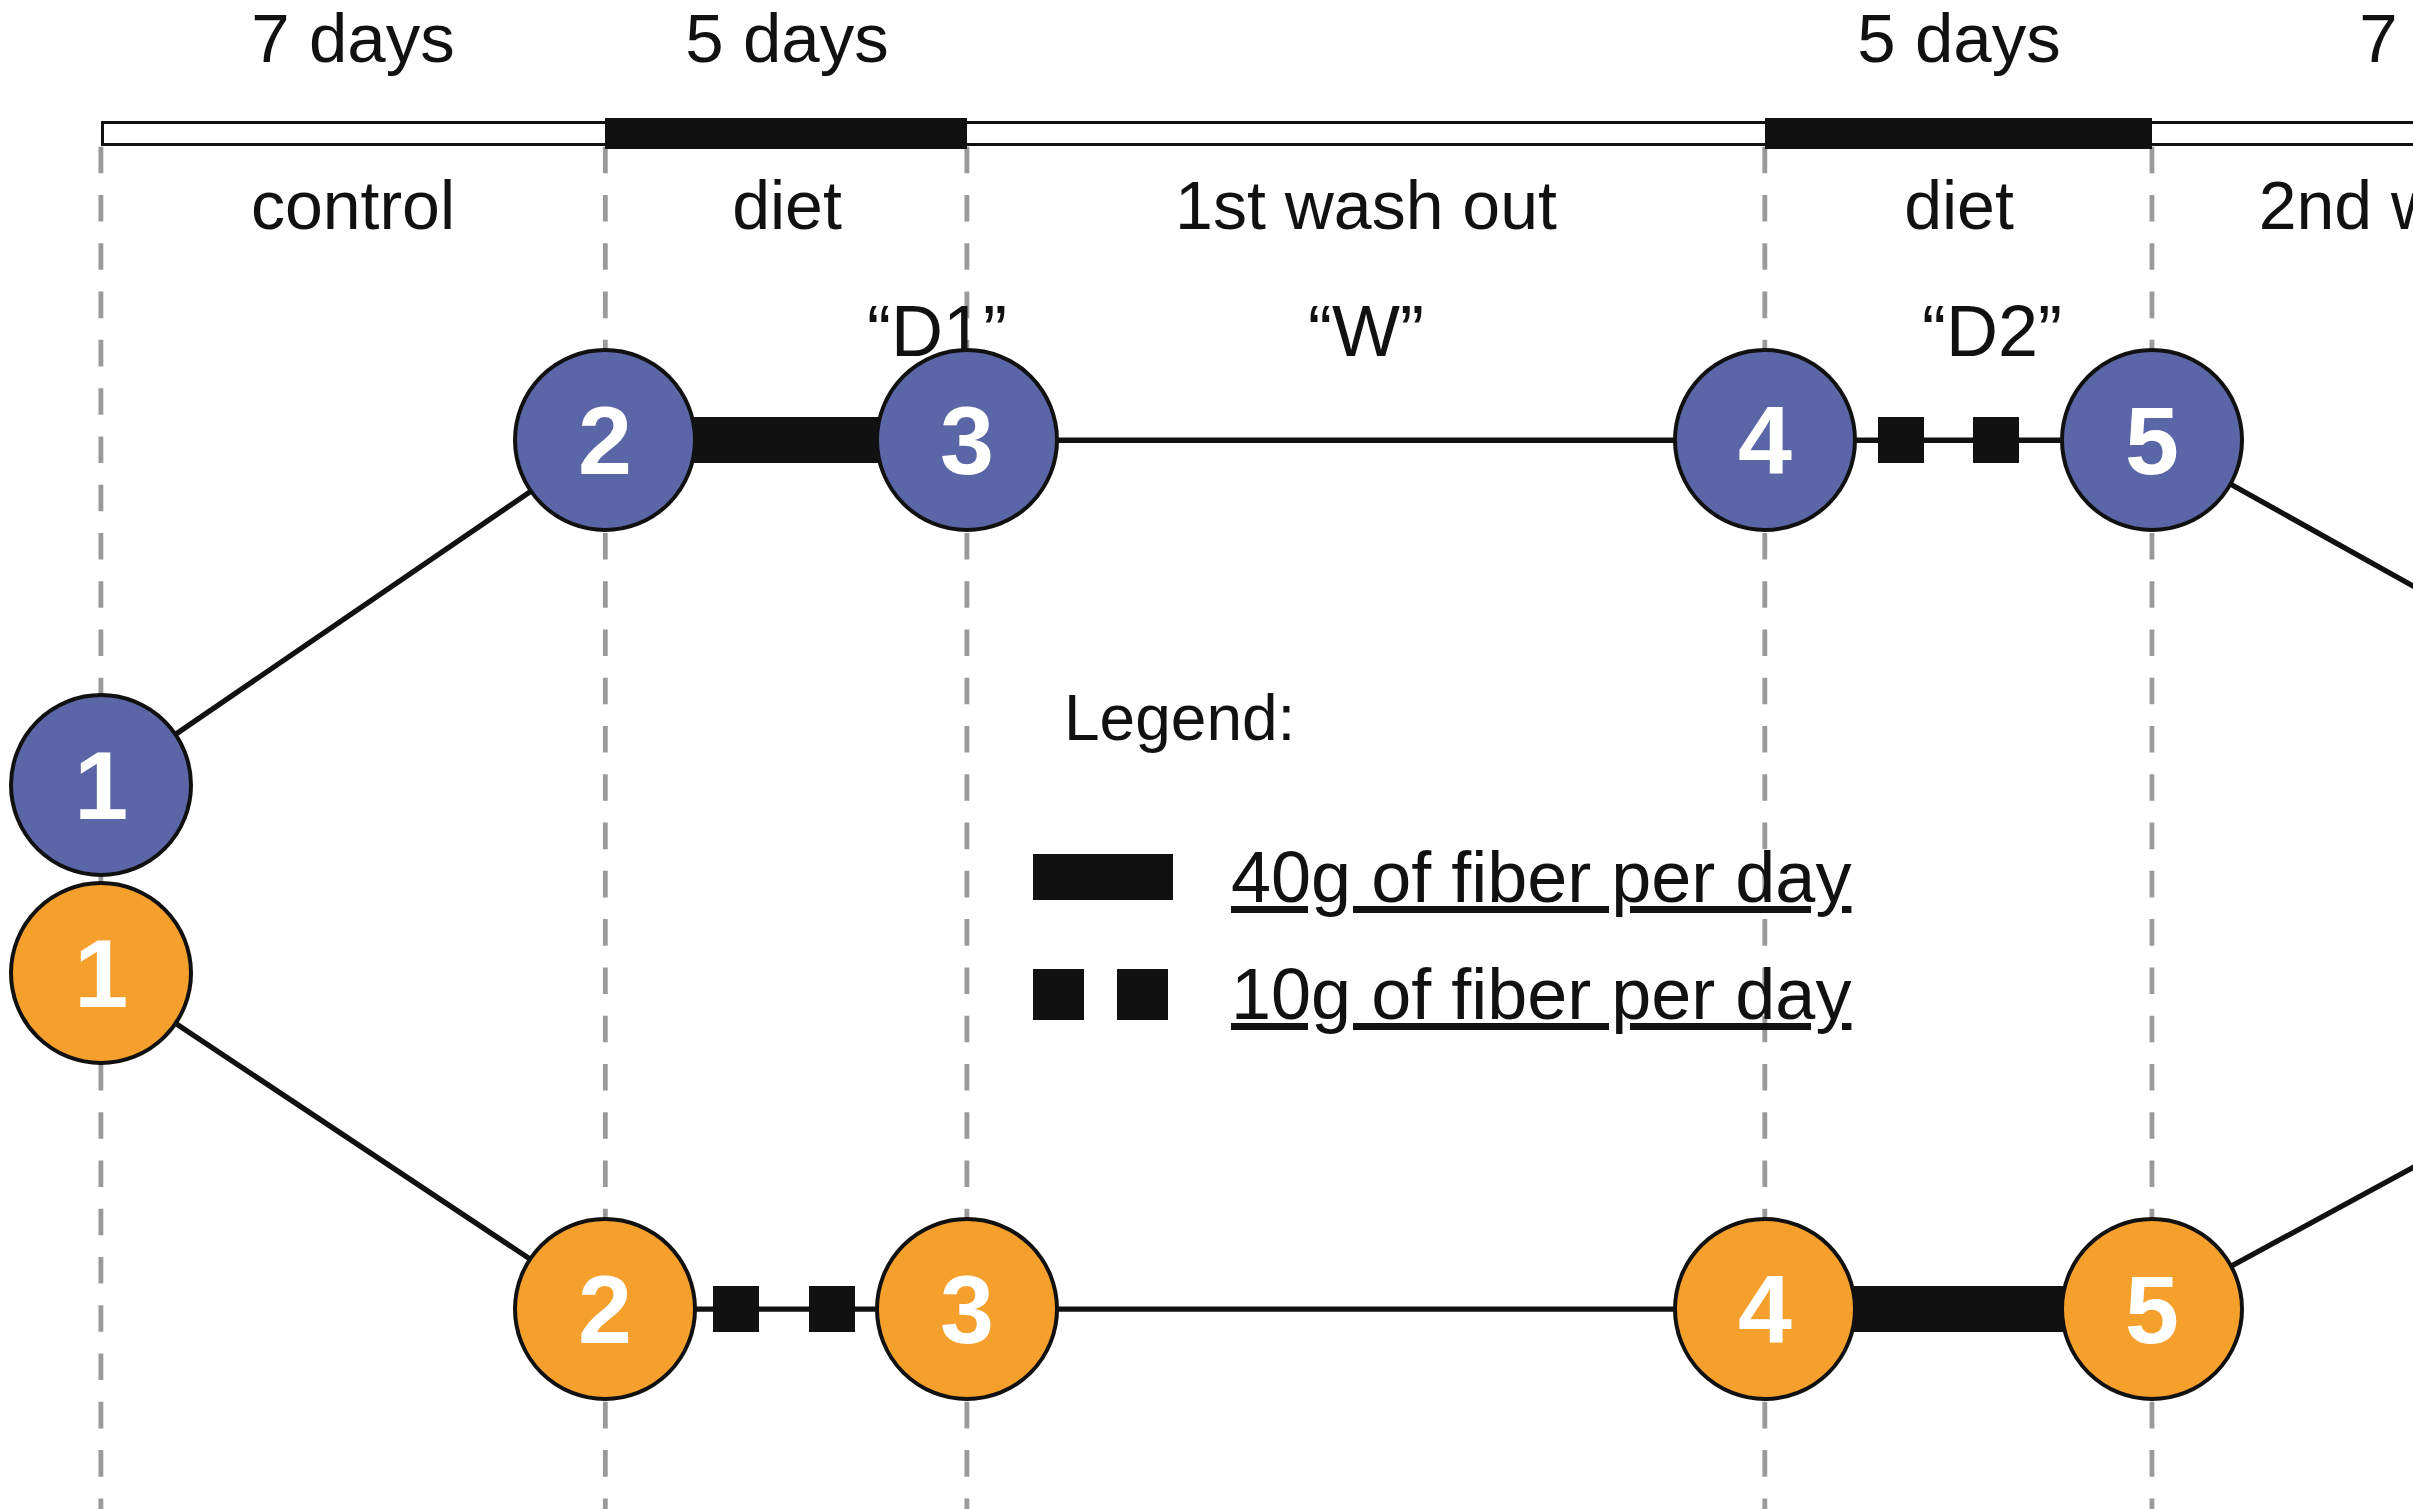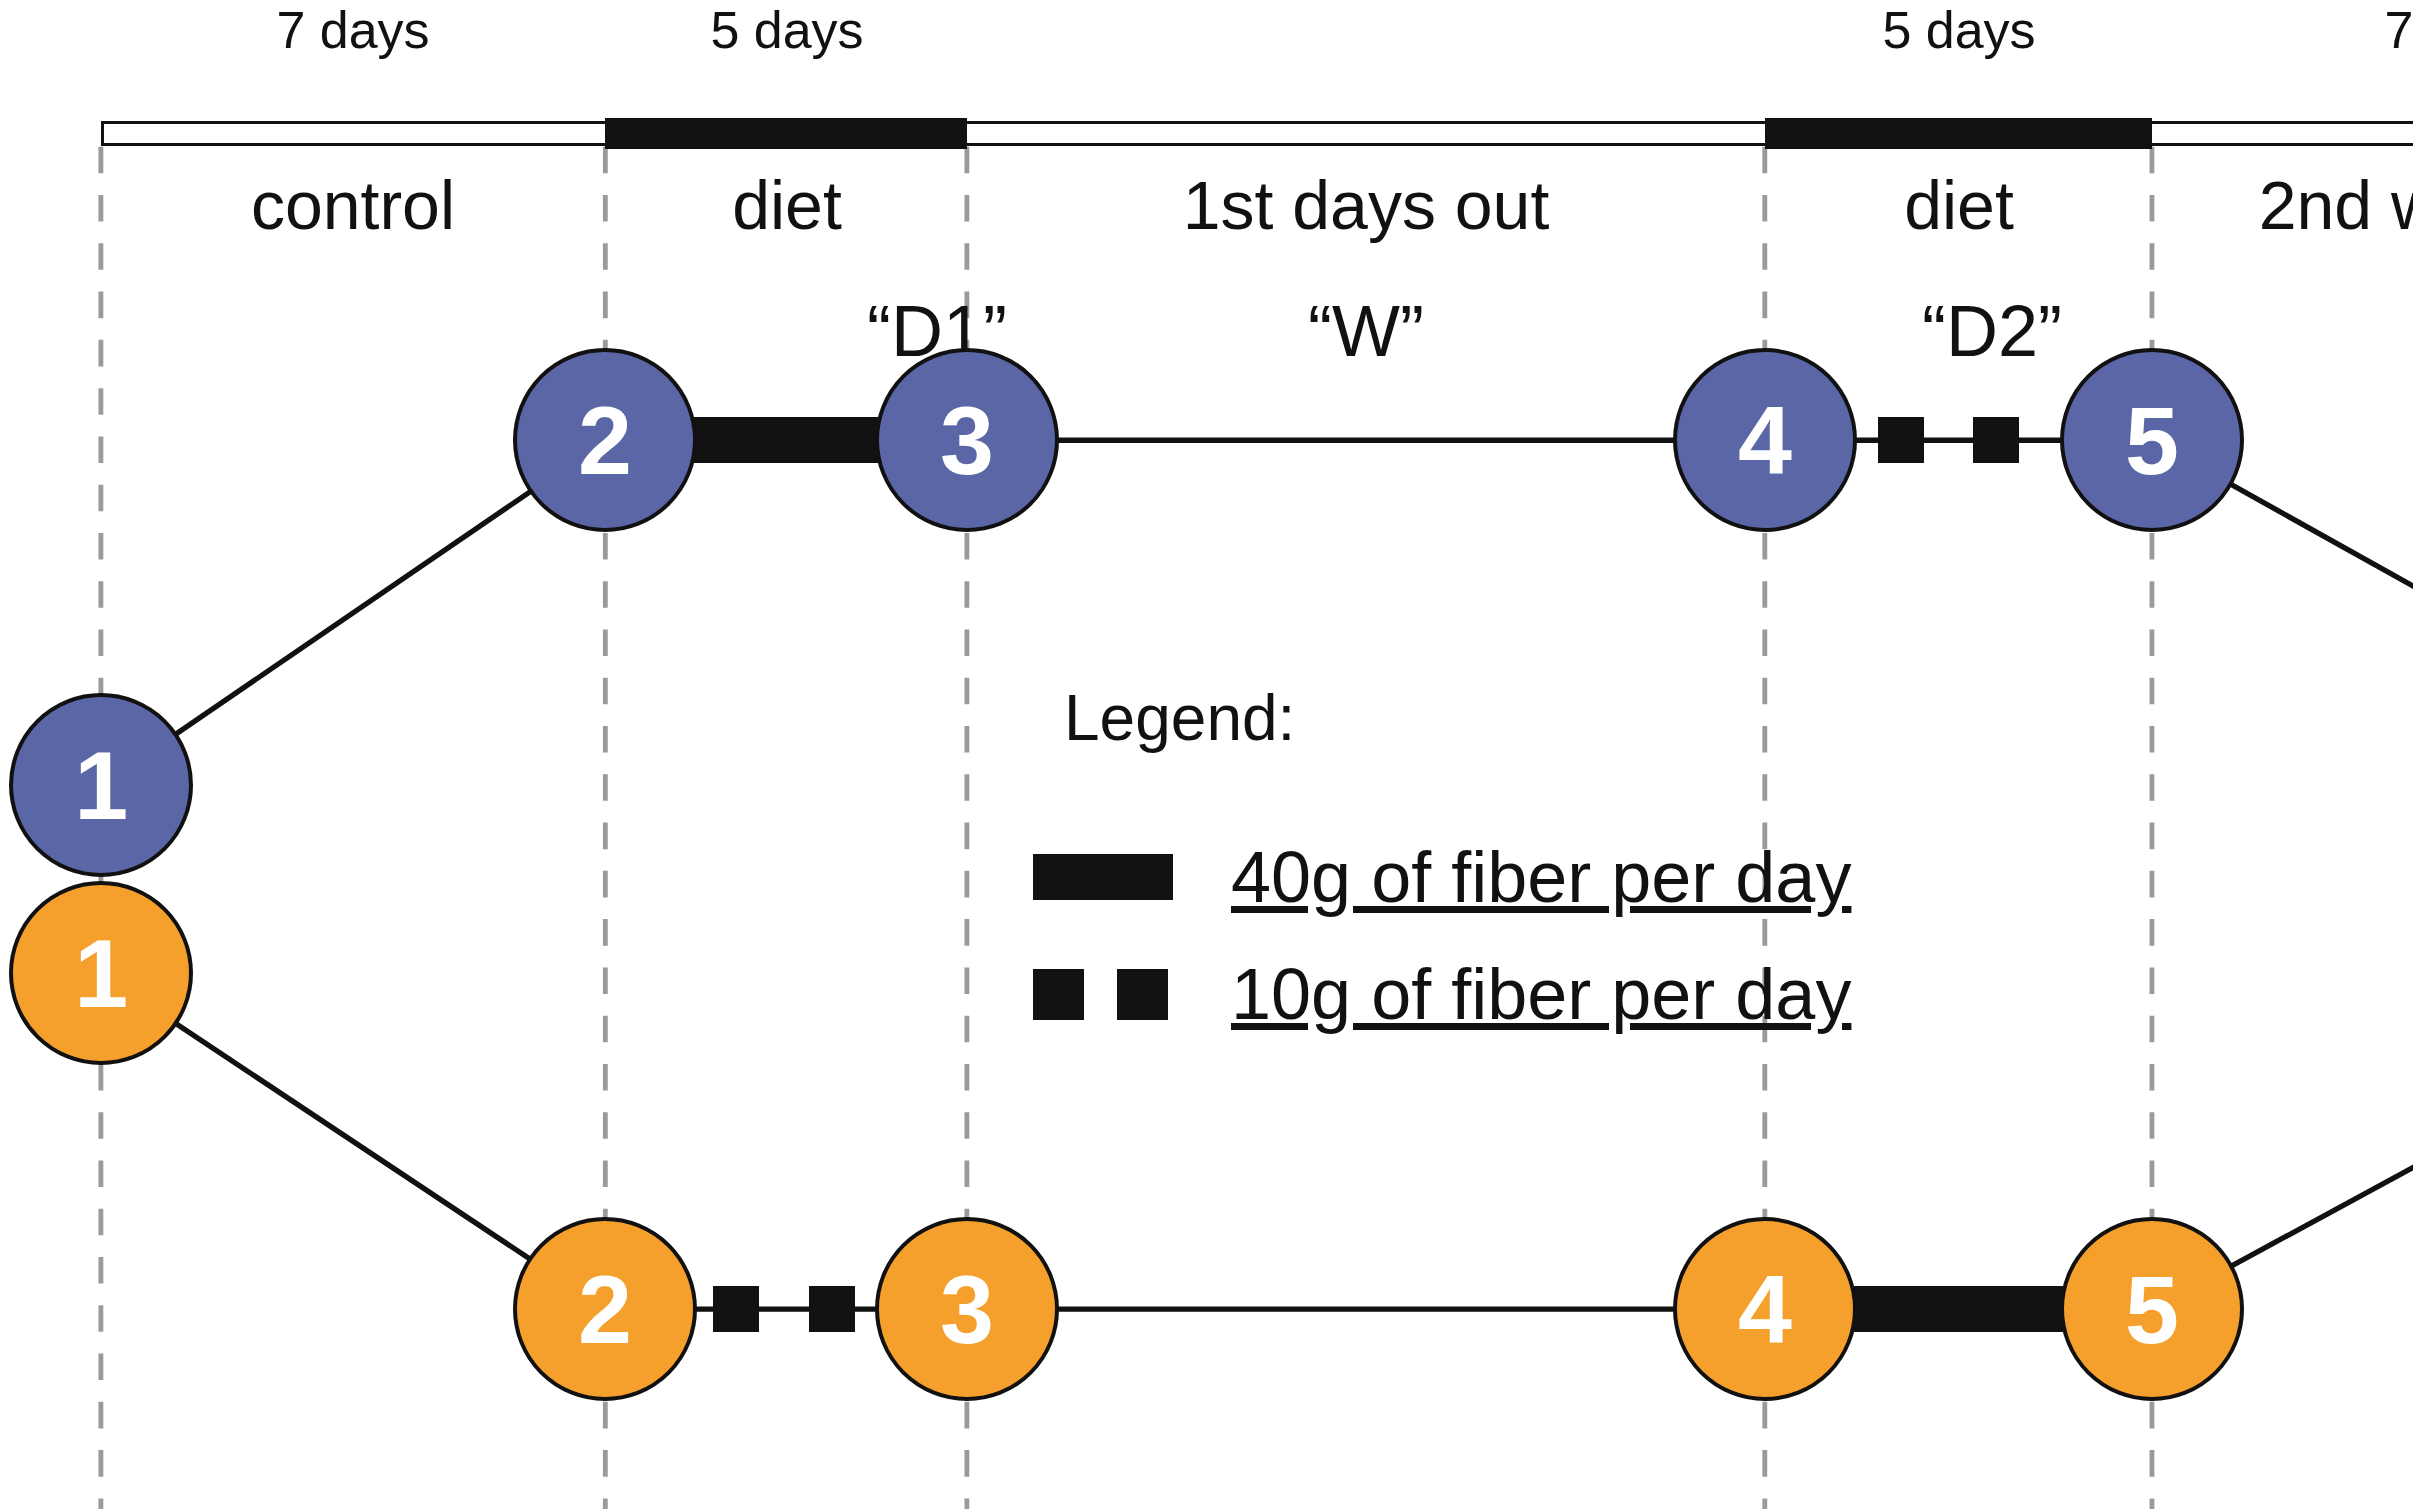--- a/index.html
+++ b/index.html
@@ -17,21 +17,21 @@
   .bar-frame {
     position:absolute; left:101px; top:121px; width:2671px; height:25px;
     background:#ffffff; border:3.9px solid var(--ink,#111); box-sizing:border-box; z-index:2;
   }
   .bar-seg { position:absolute; top:118px; height:31px; background:var(--ink,#111); z-index:3; }
   .seg-d1 { left:605px; width:362px; }
   .seg-d2 { left:1765px; width:387px; }
 
   
   .lbl { position:absolute; line-height:1; white-space:nowrap; text-align:center; z-index:4; }
-  .duration { font-size:52px; top:3.9px;   width:628px; }
+  .duration { font-size:69px; top:3.9px;   width:628px; }
   .phase    { font-size:68px; top:171px; width:628px; }
   .code     { font-size:72px; top:295px; width:386px;  }
   .cx-731  { left:39px; }   .cx-1629 { left:473px; }  .cx-2830 { left:1052px; }
   .cx-4057 { left:1645px; } .cx-5098 { left:2147px; }
   .ccx-1629 { left:621px;text-align:right; } .ccx-2830 { left:1173px; } .ccx-4057 { left:1799px; }
 
   
   .node {
     position:absolute; width:184px; height:184px; border-radius:50%;
     border:4.8px solid var(--ink,#111); box-sizing:border-box;
@@ -81,21 +81,21 @@
   <div class="bar-seg seg-d1"></div>
   <div class="bar-seg seg-d2"></div>
 
   <div class="lbl duration cx-731">7 days</div>
   <div class="lbl duration cx-1629">5 days</div>
   <div class="lbl duration cx-4057">5 days</div>
   <div class="lbl duration cx-5098">7 days</div>
 
   <div class="lbl phase cx-731">control</div>
   <div class="lbl phase cx-1629">diet</div>
-  <div class="lbl phase cx-2830">1st days out</div>
+  <div class="lbl phase cx-2830">1st wash out</div>
   <div class="lbl phase cx-4057">diet</div>
   <div class="lbl phase cx-5098">2nd wash out</div>
 
   <div class="lbl code ccx-1629">“D1”</div>
   <div class="lbl code ccx-2830">“W”</div>
   <div class="lbl code ccx-4057">“D2”</div>
 
   <div class="thick-bar" style="left:628px; top:417px;  width:328px;"></div>
   <div class="sq" style="left:1878px; top:417px;"></div>
   <div class="sq" style="left:1973px; top:417px;"></div>

